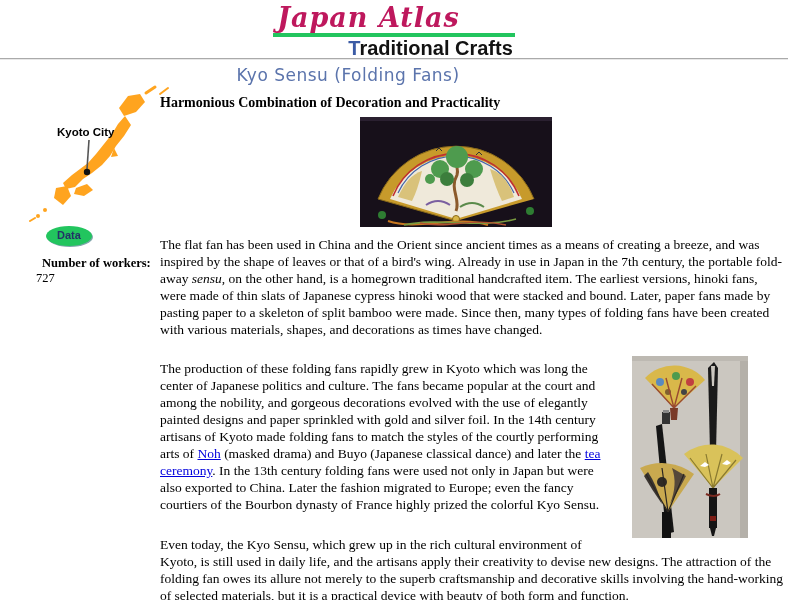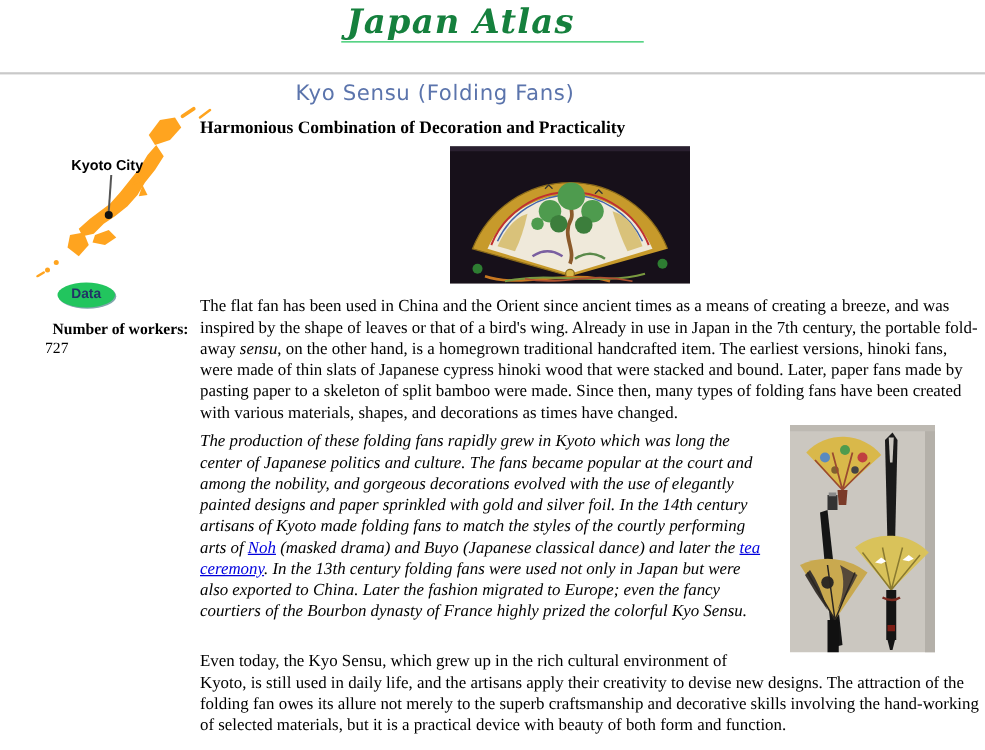--- a/index.html
+++ b/index.html
@@ -6,22 +6,22 @@
   html,body { background:#fff; }
   body {
     width:788px; height:600px; position:relative; overflow:hidden;
     font-family:"Liberation Serif", serif; color:#000;
   }
   
   .header { position:absolute; top:4px; left:0; width:788px; text-align:center; }
   .logo { display:inline-block; text-align:left; }
   .logo-top {
     font-family:"DejaVu Serif", serif; font-style:italic; font-weight:bold;
-    font-size:27px; line-height:28px; color:#15803d; letter-spacing:1px;
-    border-bottom:1px solid #22c55e; padding:0 55px 1px 4px;
+    font-size:27px; line-height:28px; color:#be185d; letter-spacing:1px;
+    border-bottom:4px solid #22c55e; padding:0 55px 1px 4px;
   }
   .logo-bottom {
     font-family:"Liberation Sans", sans-serif; font-weight:bold;
     font-size:20px; line-height:22px; color:#121212; text-align:right; padding-right:2px;
   }
   .logo-initial { color:#3b5ba5; }
   .top-rule { position:absolute; top:58px; left:0; width:788px; height:0;
     border-top:1px solid #aaa; border-bottom:1px solid #e8e8e8; }
   
   .page-title {
@@ -44,31 +44,32 @@
   .side-label { font-weight:bold; }
   .side-label.indented { display:block; padding-left:6px; }
   
   .main { position:absolute; left:160px; top:92px; width:624px;
     font-size:13.5px; line-height:17px; }
   .subheading { font-size:14px; font-weight:bold; padding-top:2px; }
   .photo1 { display:block; margin:6px 0 9px 200px; width:192px; height:110px; }
   .para { margin:0; }
   .wrap-block { margin-top:0; }
   .photo2 { float:right; width:116px; height:182px; margin:-4px 36px 4px 14px; }
-  .para2 { margin-top:6px;font-style:italic; }
+  .para2 { margin-top:22px; }
   .para3 { margin-top:23px; }
   a.body-link { color:#0000dd; text-decoration:underline; cursor:pointer; }
   .italic { font-style:italic; }
 </style>
 </head>
 <body>
 
 <div class="header">
   <div class="logo">
     <div class="logo-top">Japan Atlas</div>
+    <div class="logo-bottom"><span class="logo-initial">T</span><span>raditional Crafts</span></div>
   </div>
 </div>
 <div class="top-rule"></div>
 
 <div class="page-title">Kyo Sensu (Folding Fans)</div>
 
 <div class="map-wrap">
   <svg width="146" height="138" viewBox="0 0 146 138">
 
     <path d="M93,24 L102,12 L114,10 L119,18 L110,28 L98,32 Z" fill="#ffa41f"></path>

